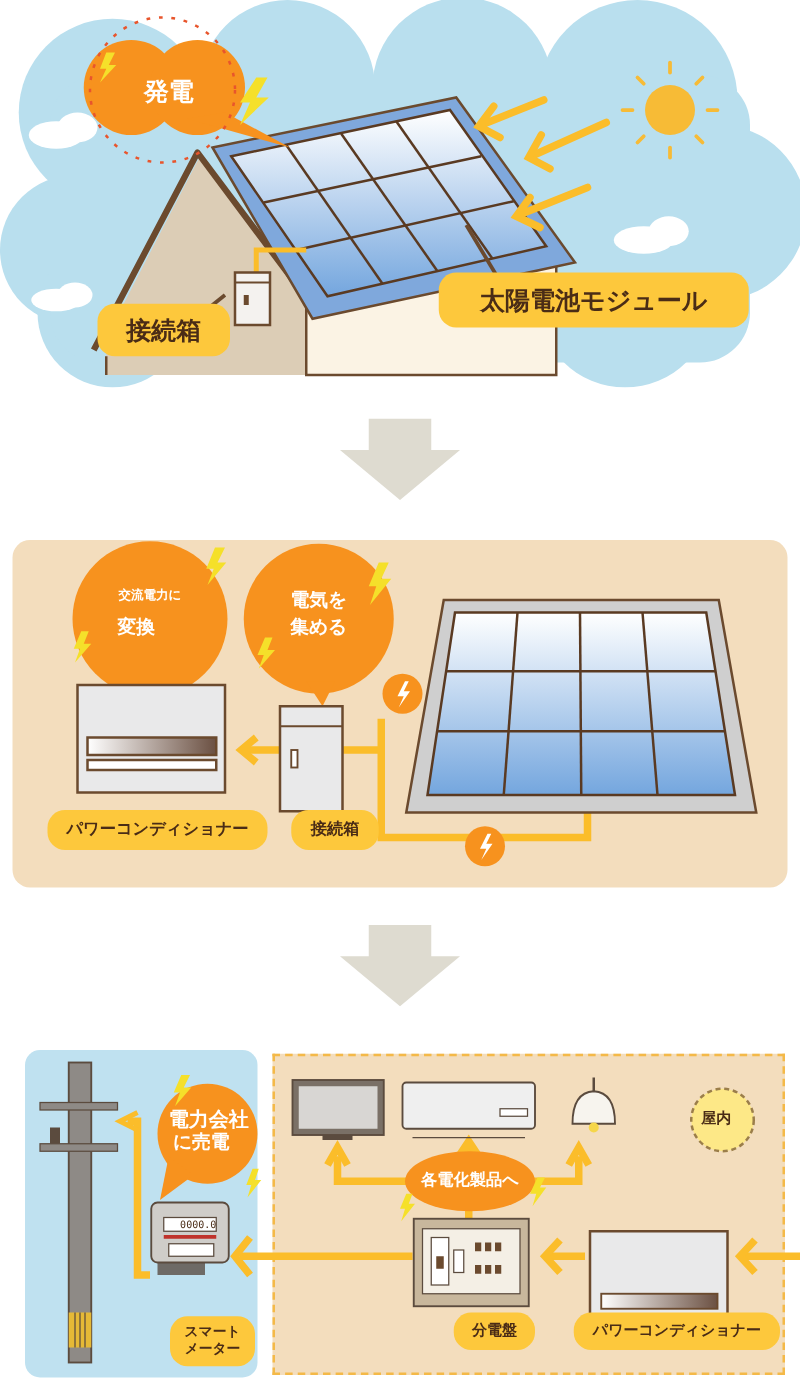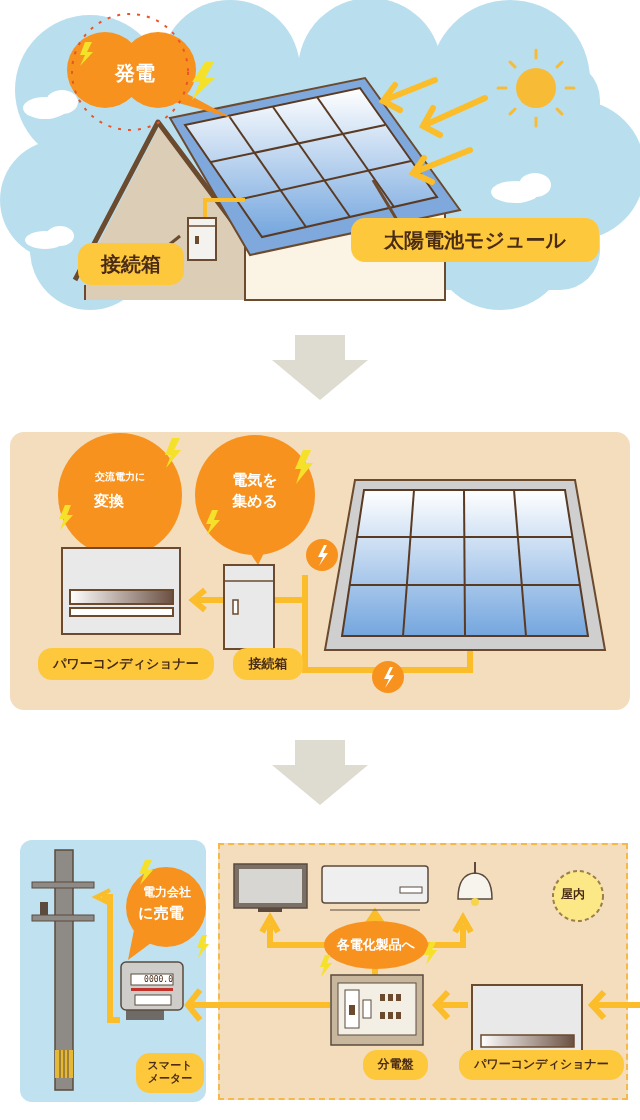--- a/index.html
+++ b/index.html
@@ -257,21 +257,21 @@
   <g fill="#f7921e">
     <circle cx="166" cy="907" r="40"></circle>
     <polygon points="135,925 128,960 155,940"></polygon>
     <ellipse cx="376" cy="945" rx="52" ry="24"></ellipse>
   </g>
   <polygon points="145,860 152,860 147,870 153,870 140,885 144,874 139,874" fill="#f5e02a"></polygon>
   <polygon points="202,935 207,935 204,944 209,944 198,958 201,948 197,948" fill="#f5e02a"></polygon>
   <polygon points="430,942 436,942 432,950 437,950 426,965 429,955 424,955" fill="#f5e02a"></polygon>
   <polygon points="325,955 330,955 327,963 332,963 321,977 324,967 320,967" fill="#f5e02a"></polygon>
 </svg>
-<div class="bubble-text" style="left:126px;top:885px;width:82px;font-size:12px;font-family:Liberation Mono, monospace;">電力会社</div>
+<div class="bubble-text" style="left:126px;top:885px;width:82px;font-size:16px;">電力会社</div>
 <div class="bubble-text" style="left:126px;top:903px;width:70px;font-size:15px;">に売電</div>
 <div class="bubble-text" style="left:324px;top:936px;width:104px;font-size:13px;">各電化製品へ</div>
 <div class="abs" style="left:131px;top:974px;width:42px;height:11px;font-family:'DejaVu Sans Mono',monospace;font-size:8px;line-height:11px;text-align:right;color:#4a2c16;">0000.0</div>
 <div class="abs" style="left:553px;top:886px;width:40px;text-align:center;font-size:12px;font-weight:bold;color:#4a2c16;">屋内</div>
 <div class="label" style="left:120px;top:1053px;width:68px;height:40px;font-size:11px;flex-direction:column;">
   <span>スマート</span>
   <span>メーター</span>
 </div>
 <div class="label" style="left:347px;top:1050px;width:65px;height:30px;font-size:12px;">分電盤</div>
 <div class="label" style="left:443px;top:1050px;width:165px;height:30px;font-size:12px;">パワーコンディショナー</div>

